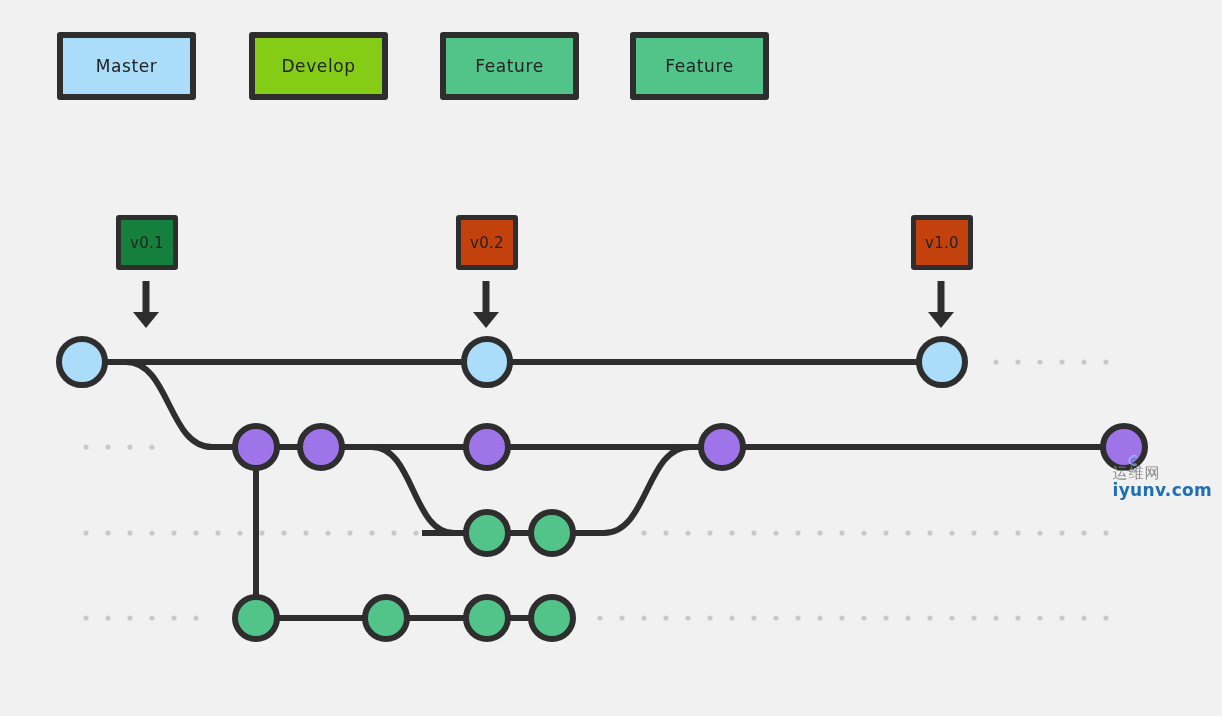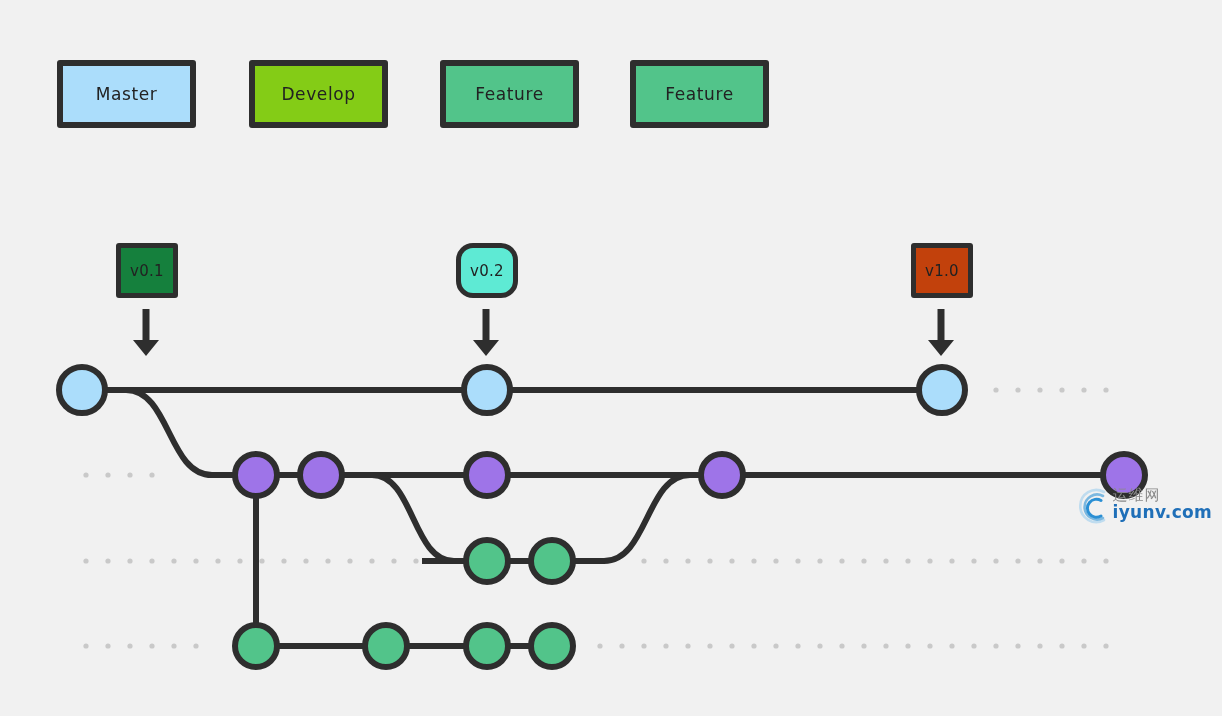--- a/index.html
+++ b/index.html
@@ -14,21 +14,20 @@
     position: relative;
     overflow: hidden;
     font-family: "DejaVu Sans", "Liberation Sans", sans-serif;
   }
 
   #diagram-root {
     position: absolute;
     left: 0; top: 0;
     width: 1222px;
     height: 508px;
-    margin-top: 28px;
   }
 
   svg#scene {
     position: absolute;
     left: 0; top: 0;
     width: 1222px;
     height: 716px;
     display: block;
   }
 
@@ -60,21 +59,22 @@
     color: #222222;
   }
 
   
   #watermark {
     position: absolute;
     right: 10px;
     bottom: 8px;
     height: 46px;
     display: flex;
-    align-items: center;
+    align-items: flex-start;
+    flex-direction: column;
   }
   #watermark .wm-text {
     display: flex;
     flex-direction: column;
     line-height: 1.05;
   }
   #watermark .wm-cn {
     font-size: 15px;
     color: #8a8a8a;
     letter-spacing: 1px;
@@ -222,21 +222,21 @@
       </div>
       <div class="legend-box" style="left: 630px; top: 32px; width: 139px; height: 68px; background: rgb(82, 196, 138);">
         <span>Feature</span>
       </div>
     </div>
 
   <div id="tags">
       <div class="tag-box" style="left: 116px; top: 215px; width: 62px; height: 55px; background: #15803d;">
         <span>v0.1</span>
       </div>
-      <div class="tag-box" style="left: 456px; top: 215px; width: 62px; height: 55px; background: #5eead4; border-radius: 17px;">
+      <div class="tag-box" style="left: 456px; top: 215px; width: 62px; height: 55px; background: #c2410c;">
         <span>v0.2</span>
       </div>
       <div class="tag-box" style="left: 911px; top: 215px; width: 62px; height: 55px; background: #c2410c;">
         <span>v1.0</span>
       </div>
     </div>
 
   <div id="watermark">
     <svg width="40" height="40" viewBox="0 0 40 40">
       <path d="M31 7 A16 16 0 1 0 31 35" fill="none" stroke="#bfdcef" stroke-width="2.6" stroke-linecap="round"></path>

